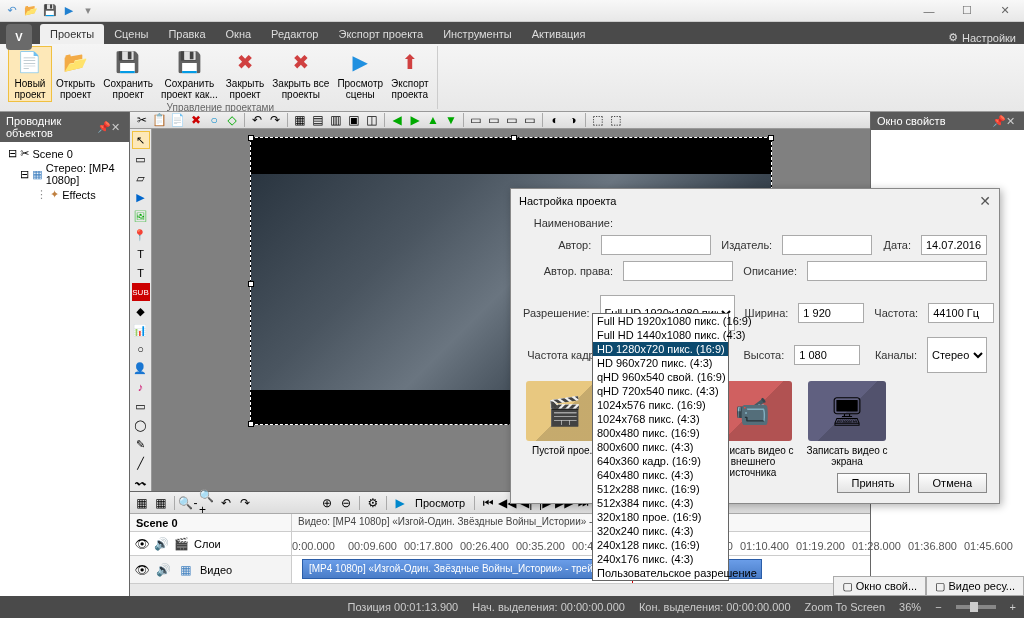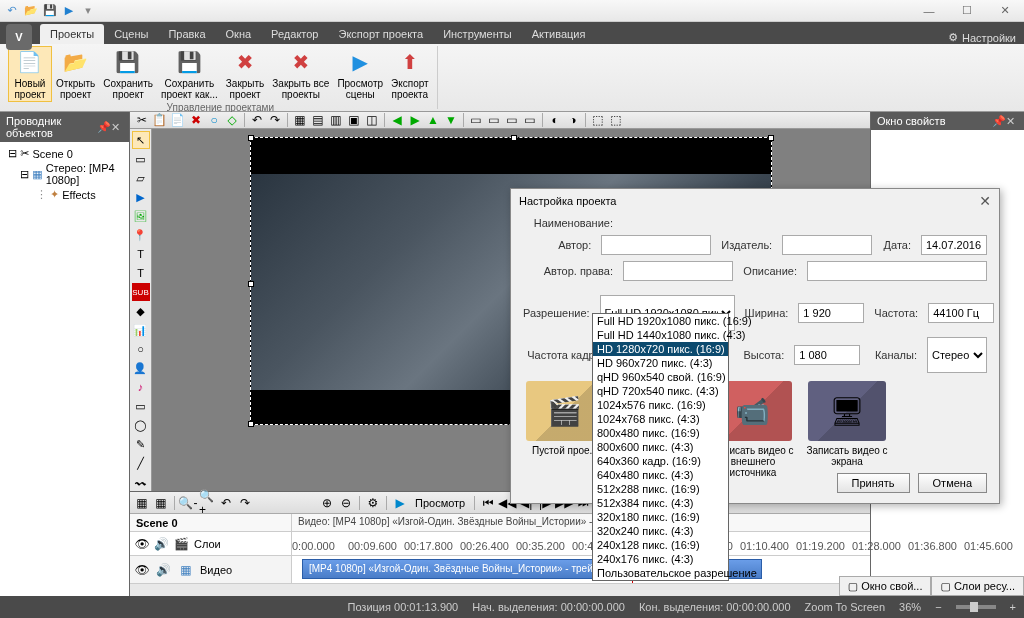--- a/index.html
+++ b/index.html
@@ -364,21 +364,21 @@
   </div>
 </div>
 
 <div class="status-tabs">
   <div class="status-tab">
       <span>▢</span>
       <span>Окно свой...</span>
     </div>
   <div class="status-tab">
       <span>▢</span>
-      <span>Слои ресу...</span>
+      <span>Видео ресу...</span>
     </div>
 </div>
 
 <div class="statusbar">
   <span>Позиция   00:01:13.900</span>
   <span>Нач. выделения:   00:00:00.000</span>
   <span>Кон. выделения:   00:00:00.000</span>
   <span>Zoom To Screen</span>
   <span>36%</span>
   <span>−</span>
@@ -469,18 +469,18 @@
     <div class="opt">qHD 960x540 свой. (16:9)</div>
     <div class="opt">qHD 720x540 пикс. (4:3)</div>
     <div class="opt">1024x576 пикс. (16:9)</div>
     <div class="opt">1024x768 пикс. (4:3)</div>
     <div class="opt">800x480 пикс. (16:9)</div>
     <div class="opt">800x600 пикс. (4:3)</div>
     <div class="opt">640x360 кадр. (16:9)</div>
     <div class="opt">640x480 пикс. (4:3)</div>
     <div class="opt">512x288 пикс. (16:9)</div>
     <div class="opt">512x384 пикс. (4:3)</div>
-    <div class="opt">320x180 пикс. (16:9)</div>
+    <div class="opt">320x180 прое. (16:9)</div>
     <div class="opt">320x240 пикс. (4:3)</div>
     <div class="opt">240x128 пикс. (16:9)</div>
     <div class="opt">240x176 пикс. (4:3)</div>
     <div class="opt">Пользовательское разрешение</div>
   </div>
 
 </body></html>

